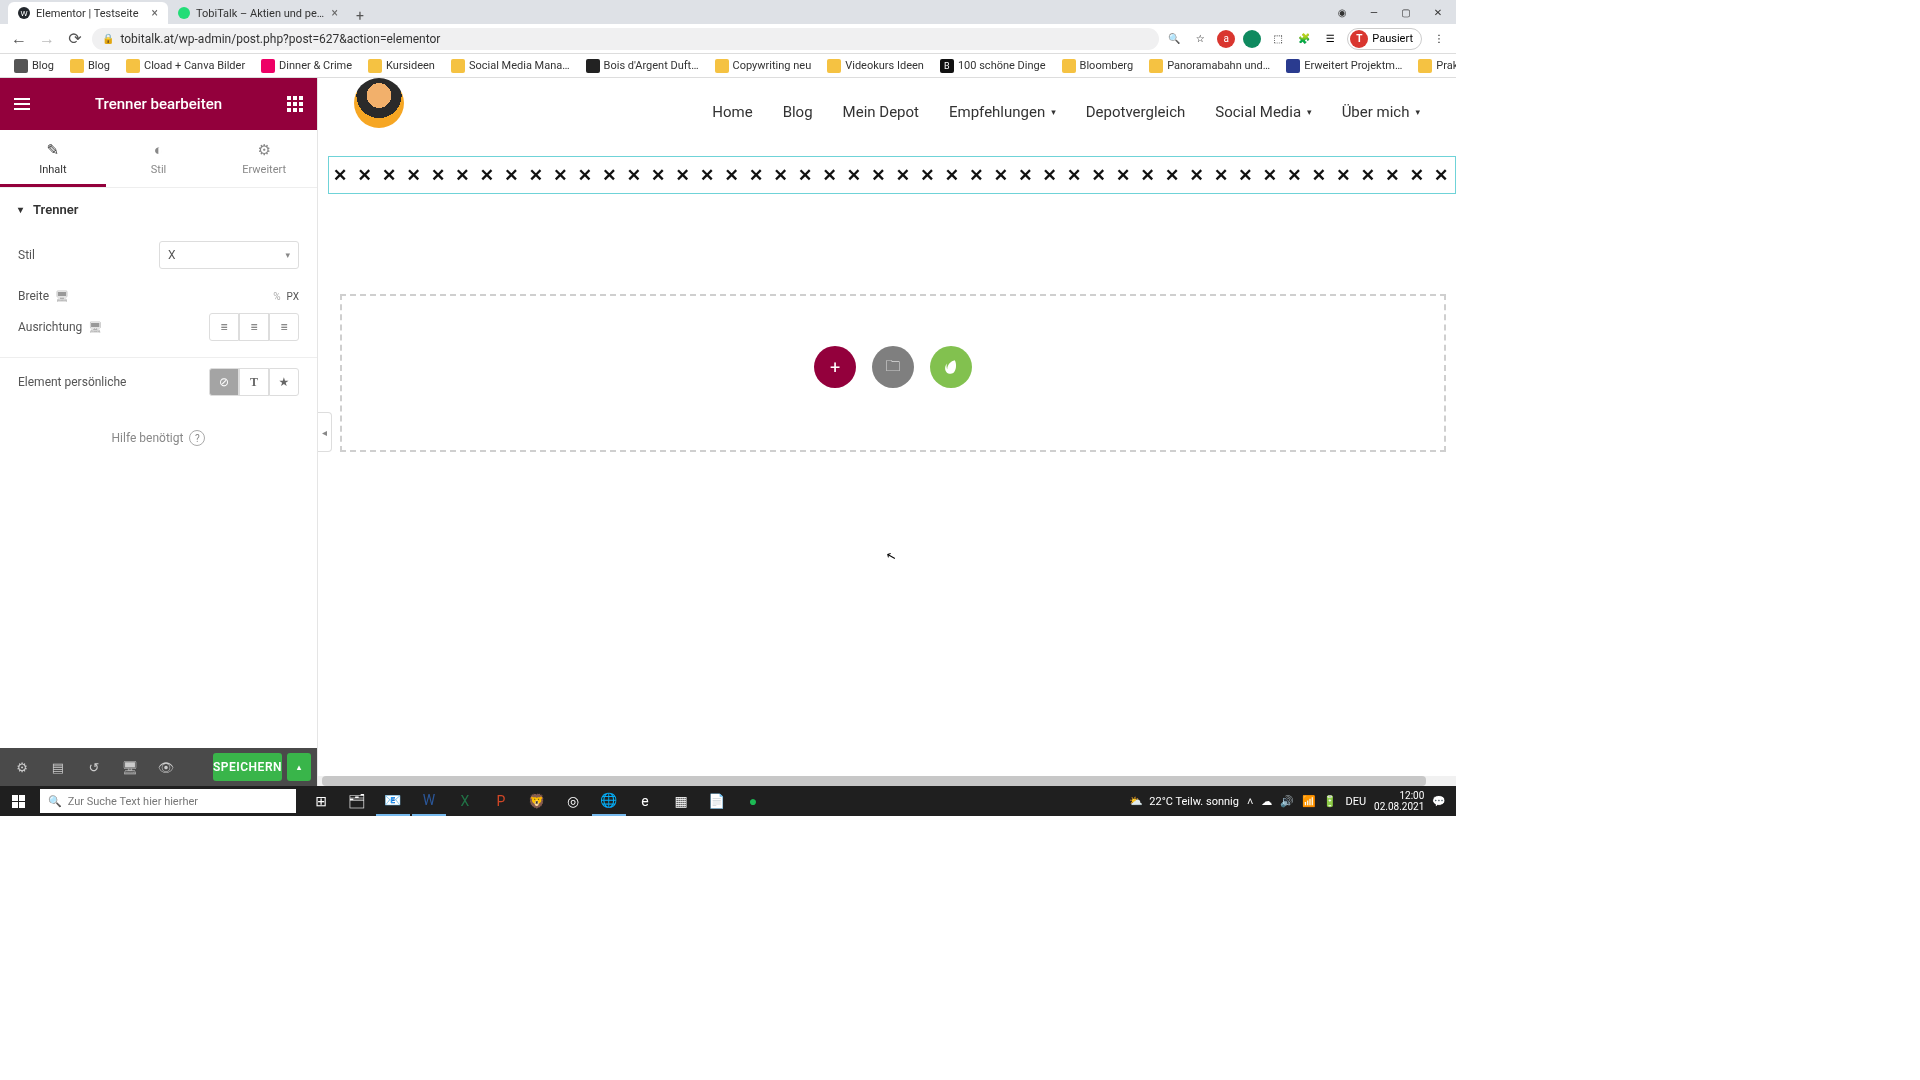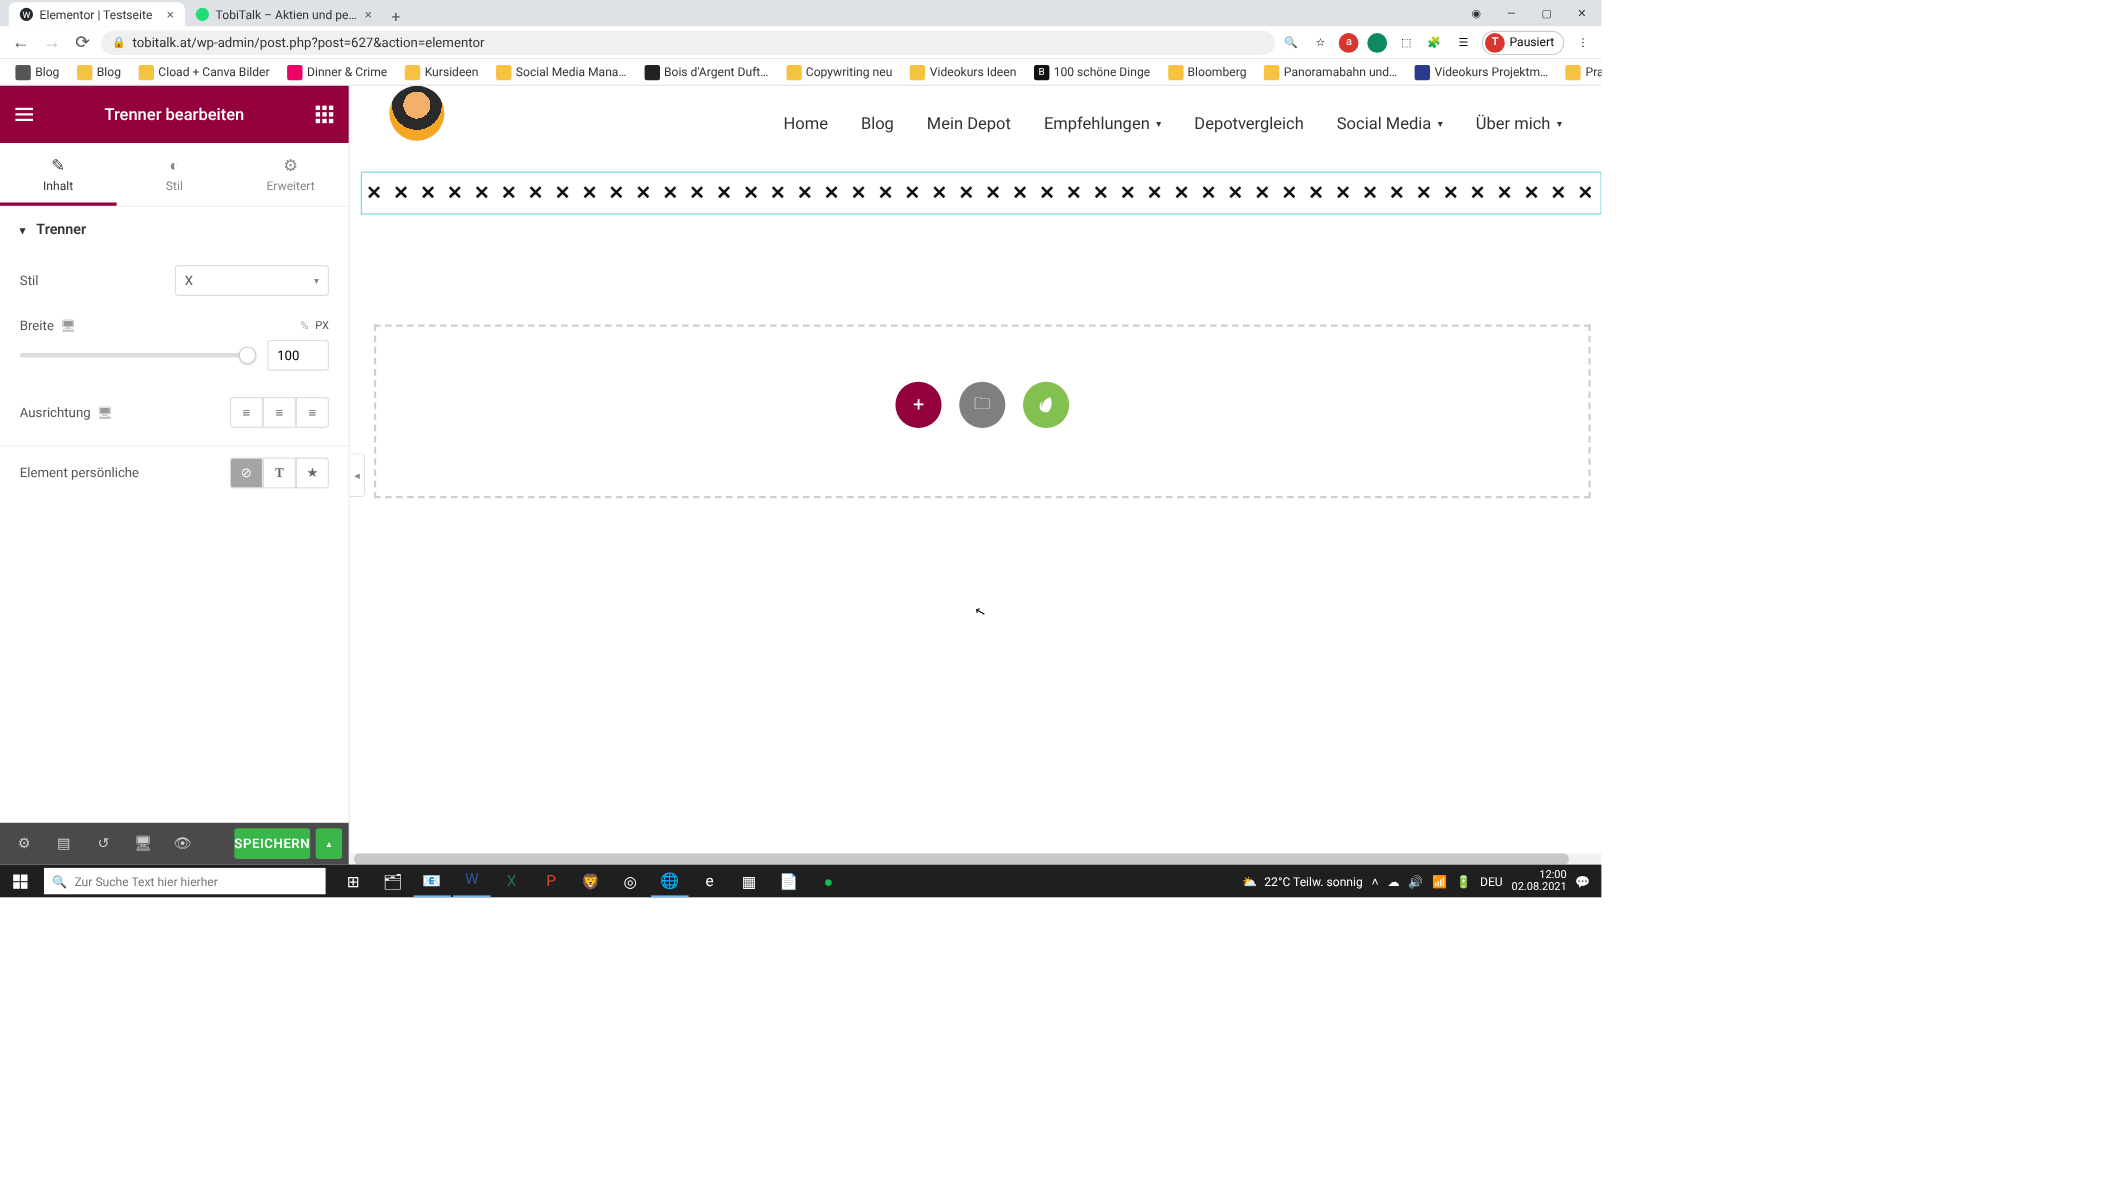--- a/index.html
+++ b/index.html
@@ -209,21 +209,21 @@
   <div class="bm-item">
       <span class="bm-ic"></span>
       <span>Bloomberg</span>
     </div>
   <div class="bm-item">
       <span class="bm-ic"></span>
       <span>Panoramabahn und…</span>
     </div>
   <div class="bm-item">
       <span class="bm-ic" style="background:#2a3b8f;"></span>
-      <span>Videokurs Projektm…</span>
+      <span>Erweitert Projektm…</span>
     </div>
   <div class="bm-item">
       <span class="bm-ic"></span>
       <span>Praktikum WU</span>
     </div>
   <div class="bm-right">
     <span>»</span>
     <div class="bm-item">
         <span>☰</span>
         <span>Leseliste</span>
@@ -289,30 +289,20 @@
 
       <div class="ctrl-row" style="padding-bottom:0;">
         <span class="ctrl-label">
           <span>Breite</span>
           <span class="resp-ic">🖥</span>
         </span>
         <span class="unit-toggle">
           <span>%</span>
           <span class="active">PX</span>
         </span>
-      </div>
-      <div class="slider-row">
-        <div class="slider-group">
-          <div class="slider-track">
-            <div class="slider-thumb"></div>
-          </div>
-          <div class="slider-val">
-              <span>100</span>
-            </div>
-        </div>
       </div>
 
       <div class="ctrl-row">
         <span class="ctrl-label">
           <span>Ausrichtung</span>
           <span class="resp-ic">🖥</span>
         </span>
         <div class="btn-group">
           <div class="bg-btn">≡</div>
           <div class="bg-btn">≡</div>
@@ -322,20 +312,24 @@
 
       <div class="ctrl-row" style="border-top:1px solid #eee;margin-top:6px;">
         <span>Element persönliche</span>
         <div class="btn-group">
           <div class="bg-btn disabled">⊘</div>
           <div class="bg-btn" style="font-family:serif;font-weight:bold;">T</div>
           <div class="bg-btn">★</div>
         </div>
       </div>
 
+      <div class="sb-help">
+        <span>Hilfe benötigt</span>
+        <span class="help-ic">?</span>
+      </div>
     </div>
 
     <div class="sb-footer">
       <div class="sbf-btn">⚙</div>
       <div class="sbf-btn">▤</div>
       <div class="sbf-btn">↺</div>
       <div class="sbf-btn">🖥</div>
       <div class="sbf-btn">👁</div>
       <div class="sbf-save">
           <span>SPEICHERN</span>

